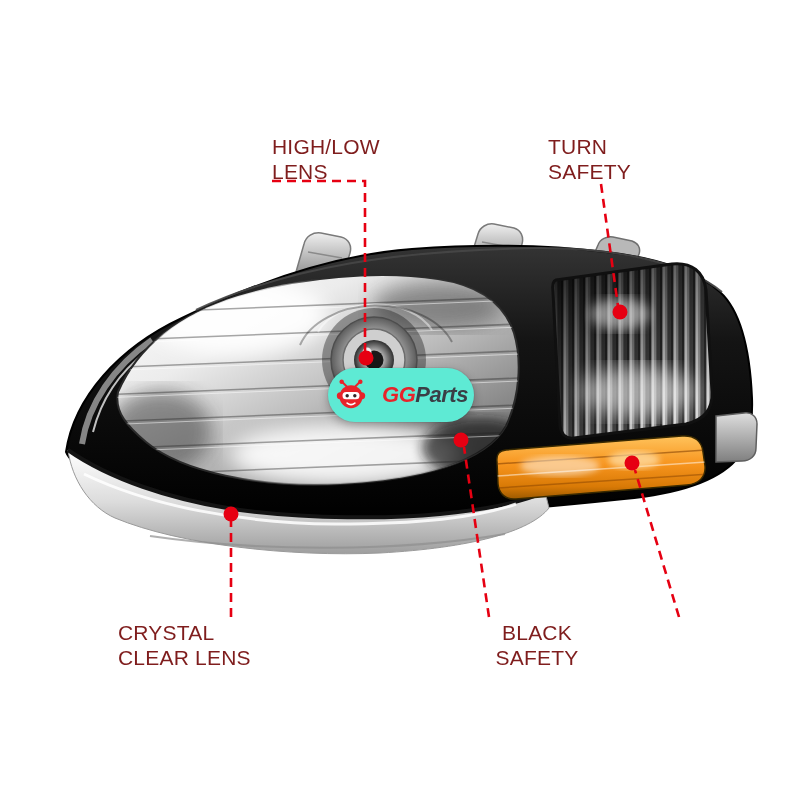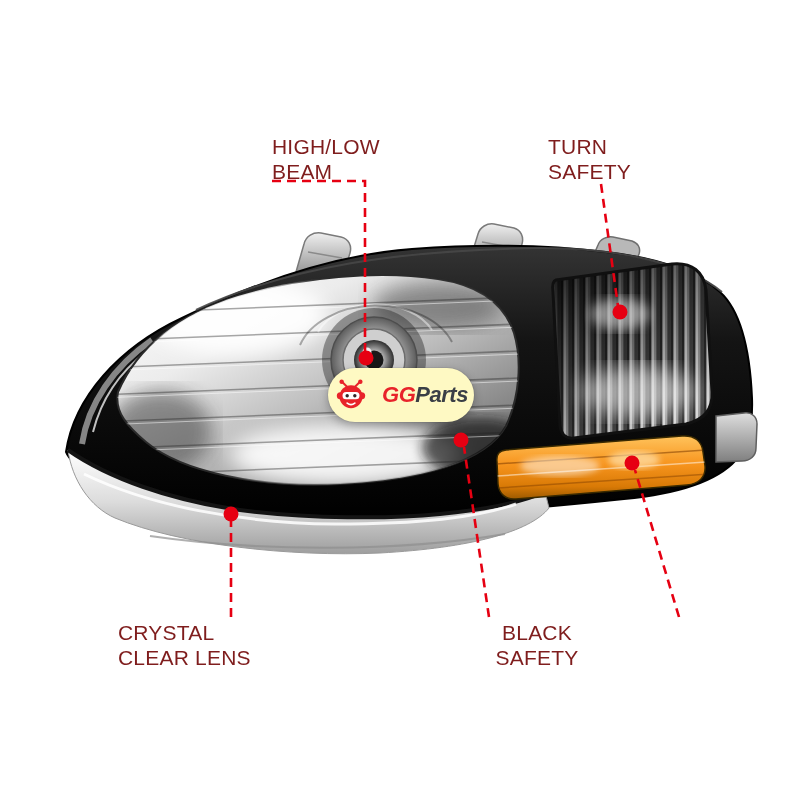--- a/index.html
+++ b/index.html
@@ -9,21 +9,21 @@
   }
   .art{position:absolute;left:0;top:0;width:800px;height:800px;}
   .label{
     position:absolute;color:#7f1d1d;font-size:21px;line-height:25px;
     letter-spacing:.2px;white-space:nowrap;
   }
   .label span{display:block;}
   .label.center{text-align:center;}
   .watermark{
     position:absolute;left:328px;top:368px;width:146px;height:54px;
-    background:#fef9c3;border-radius:27px;
+    background:#5eead4;border-radius:27px;
     box-shadow:0 3px 10px rgba(0,0,0,.28),0 0 0 1px rgba(0,0,0,.05);
     display:flex;align-items:center;justify-content:center;gap:14px;
   }
   .brand{font-style:italic;font-weight:700;font-size:22px;letter-spacing:-.5px;}
   .brand .gg{color:#e8232a;}
   .brand .parts{color:#3a3f46;}
 </style>
 </head>
 <body>
 
@@ -200,21 +200,21 @@
       <circle cx="366" cy="358" r="7.5"></circle>
       <circle cx="620" cy="312" r="7.5"></circle>
       <circle cx="231" cy="514" r="7.5"></circle>
       <circle cx="461" cy="440" r="7.5"></circle>
       <circle cx="632" cy="463" r="7.5"></circle>
     </g>
   </svg>
 
   <div class="label" style="left:272px;top:134px;">
     <span>HIGH/LOW</span>
-    <span>BEAM</span>
+    <span>LENS</span>
   </div>
   <div class="label" style="left:548px;top:134px;">
     <span>TURN</span>
     <span>SAFETY</span>
   </div>
   <div class="label" style="left:118px;top:620px;">
     <span>CRYSTAL</span>
     <span>CLEAR LENS</span>
   </div>
   <div class="label center" style="left:467px;top:620px;width:140px;">

